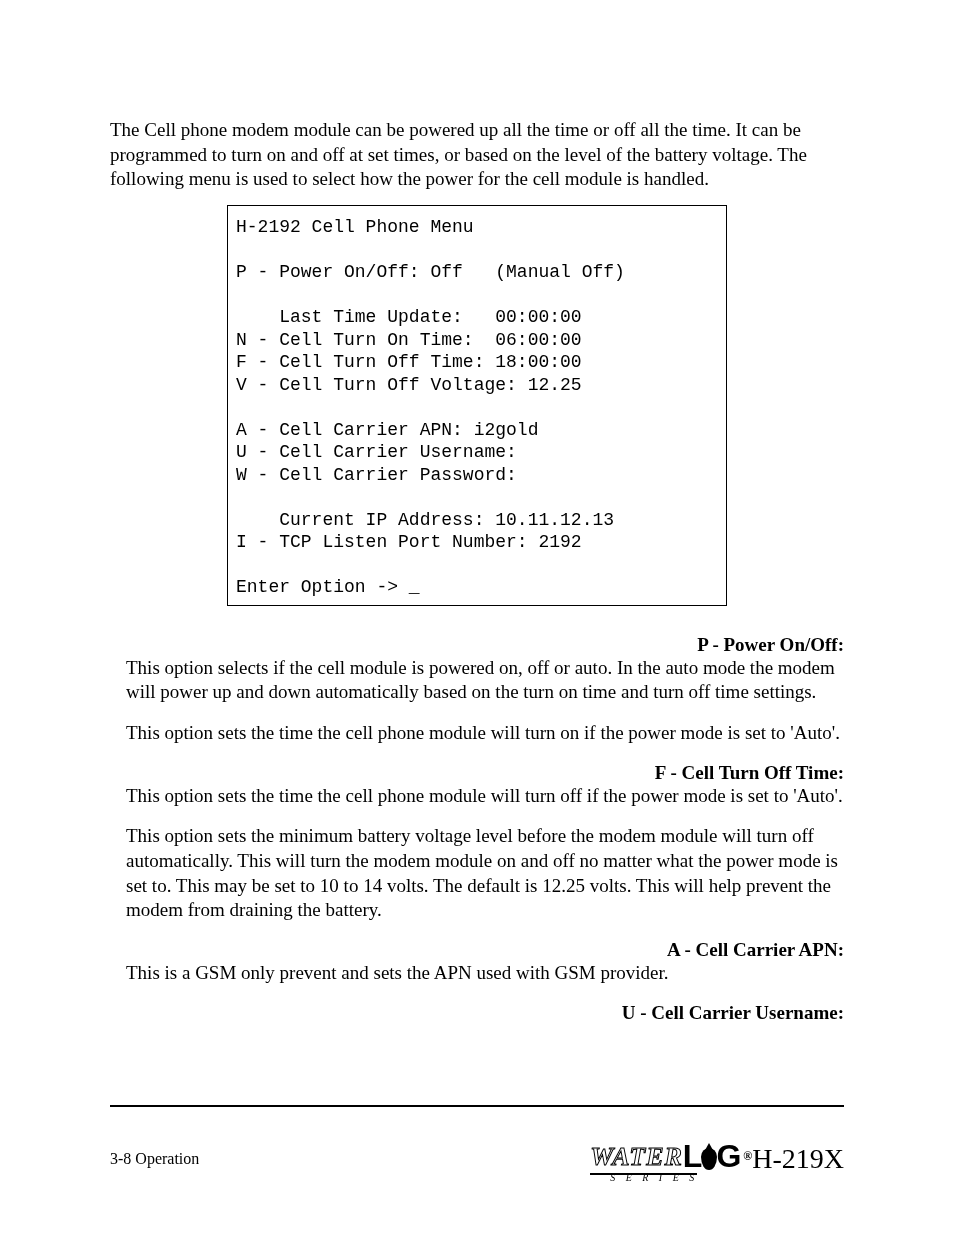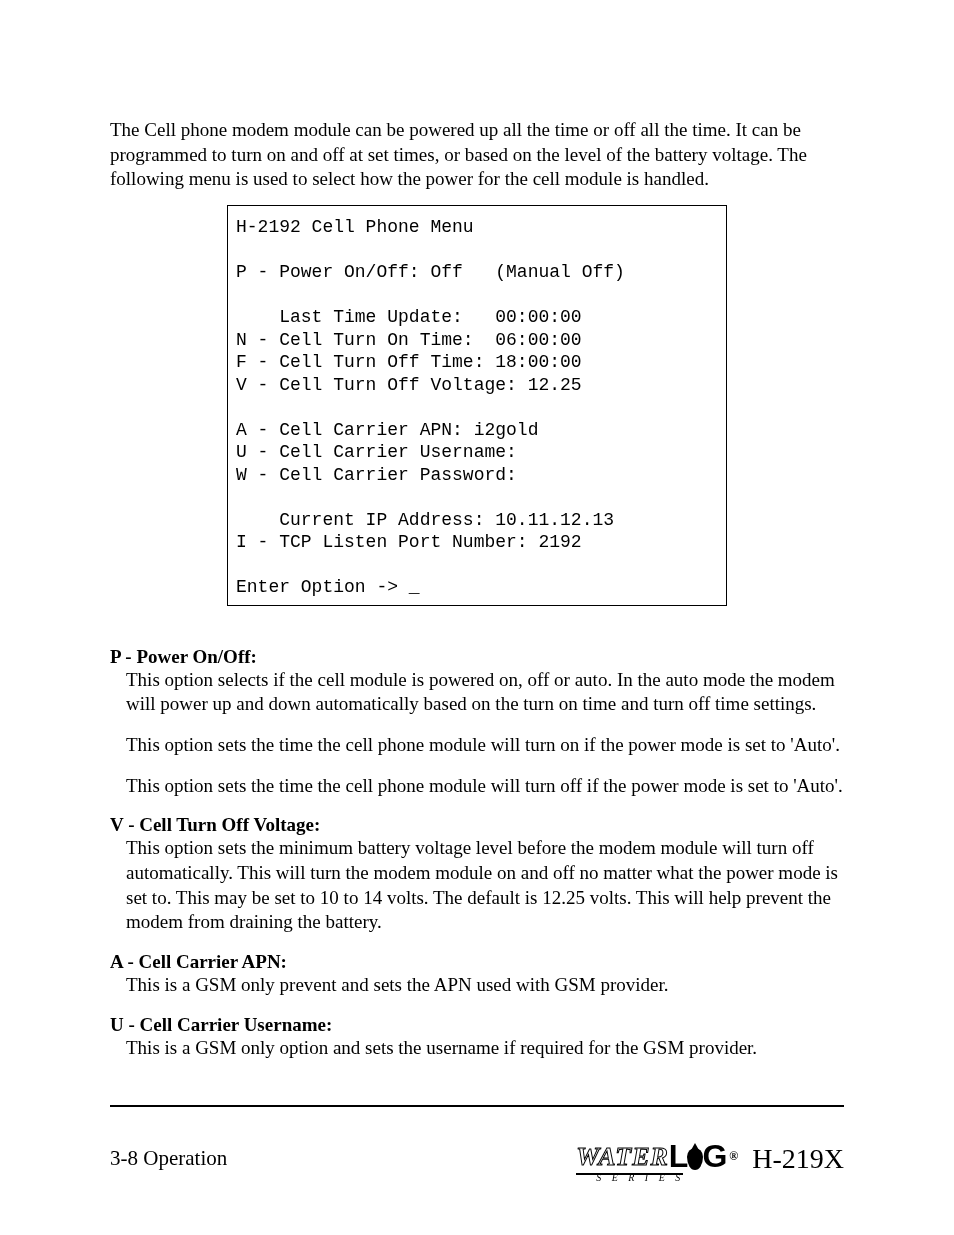--- a/index.html
+++ b/index.html
@@ -14,42 +14,42 @@
       padding: 118px 110px 0 110px;
     }
     .intro { line-height: 1.3; margin-bottom: 13px; }
     .menu-box {
       border: 1.5px solid #000;
       font-family: 'Courier New', monospace;
       font-size: 18px;
       line-height: 1.25;
       white-space: pre;
       padding: 10px 8px 6px 8px;
-      margin: 0 auto 40px auto;
+      margin: 0 auto 28px auto;
       width: 500px;
     }
     .section { margin-bottom: 16px; }
-    .section .heading { font-weight: bold; }
+    .section .heading { font-weight: bold; text-align: right; }
     .section .body { line-height: 1.3; margin-left: 16px; }
     .footer-rule {
       position: absolute;
       left: 110px; right: 110px;
       top: 1105px;
       border-top: 2px solid #000;
     }
     .footer {
       position: absolute;
       left: 110px; right: 110px;
       top: 1140px;
       display: flex;
       align-items: center;
       justify-content: space-between;
     }
-    .footer-left { font-size: 21px; }
-    .footer-right { display: flex; align-items: center; gap: 14px; }
+    .footer-left { font-size: 16px; }
+    .footer-right { display: flex; align-items: center; }
     .logo {
       display: flex;
       align-items: center;
       font-weight: bold;
       position: relative;
       top: -2px;
     }
     .logo-water {
       font-family: 'Times New Roman', serif;
       font-style: italic;
@@ -132,36 +132,35 @@
 <div class="section">
   <div class="heading">P - Power On/Off:</div>
   <div class="body">This option selects if the cell module is powered on, off or auto.  In the auto mode the modem will power up and down automatically based on the turn on time and turn off time settings.</div>
 </div>
 
 <div class="section">
   <div class="body">This option sets the time the cell phone module will turn on if the power mode is set to 'Auto'.</div>
 </div>
 
 <div class="section">
+  <div class="heading">F - Cell Turn Off Time:</div>
   <div class="body">This option sets the time the cell phone module will turn off if the power mode is set to 'Auto'.</div>
 </div>
 
 <div class="section">
-  <div class="heading">V - Cell Turn Off Voltage:</div>
   <div class="body">This option sets the minimum battery voltage level before the modem module will turn off automatically.  This will turn the modem module on and off no matter what the power mode is set to.  This may be set to 10 to 14 volts.  The default is 12.25 volts.  This will help prevent the modem from draining the battery.</div>
 </div>
 
 <div class="section">
   <div class="heading">A - Cell Carrier APN:</div>
   <div class="body">This is a GSM only prevent and sets the APN used with GSM provider.</div>
 </div>
 
 <div class="section">
   <div class="heading">U - Cell Carrier Username:</div>
-  <div class="body">This is a GSM only option and sets the username if required for the GSM provider.</div>
 </div>
 
 <div class="footer-rule"></div>
 
 <div class="footer">
   <div class="footer-left">3-8  Operation</div>
   <div class="footer-right">
     <span class="logo-wrap">
       <span class="logo">
         <span class="logo-water">WATER</span>

